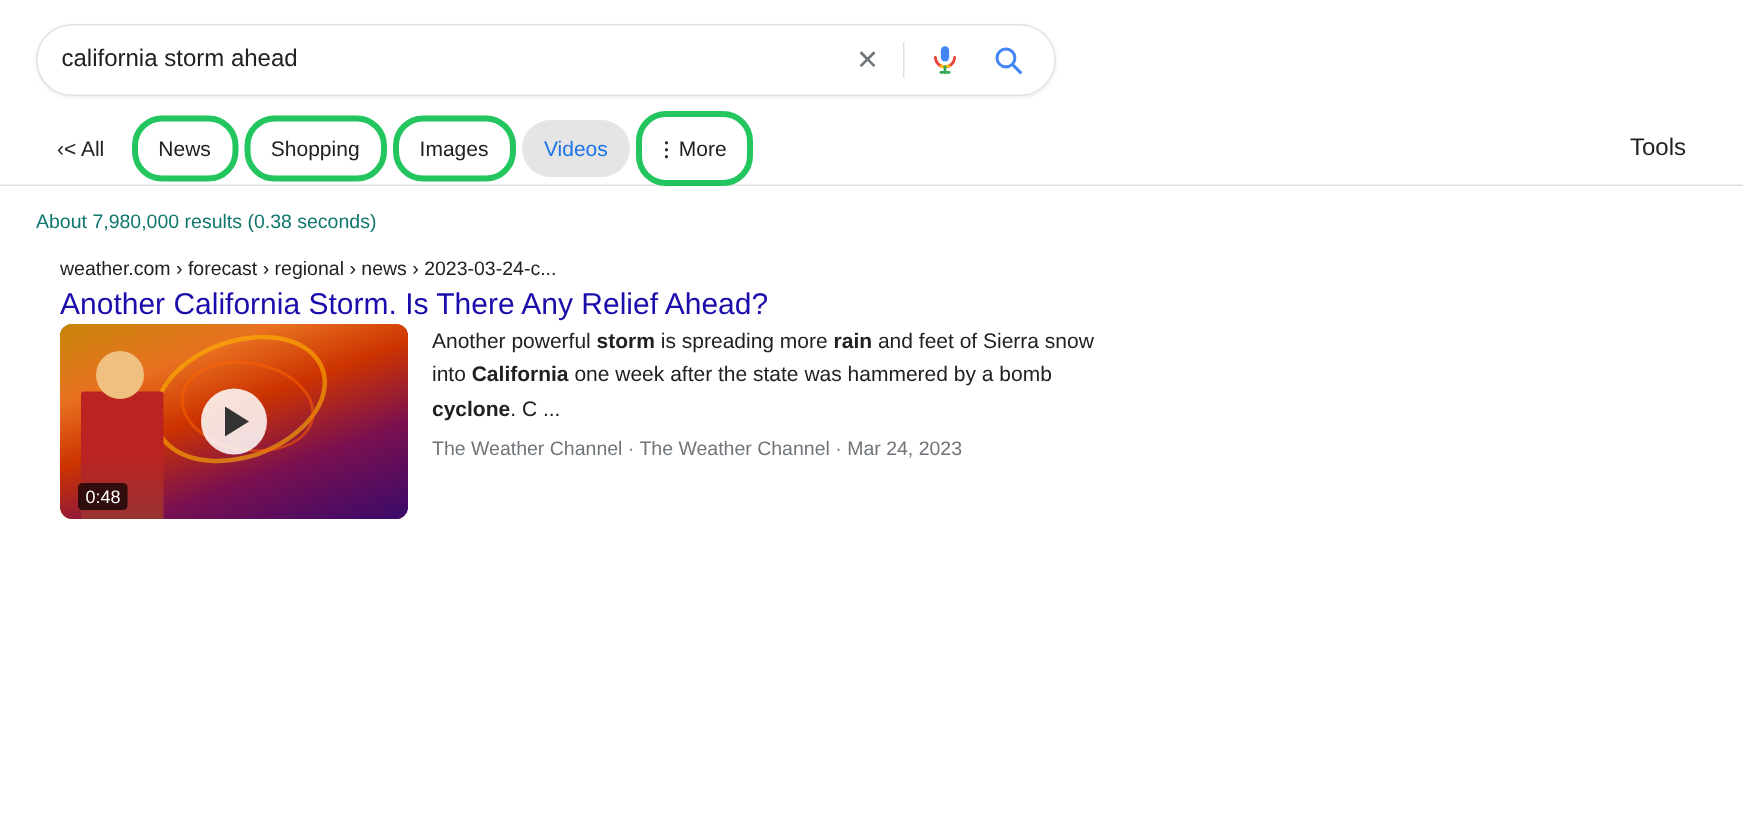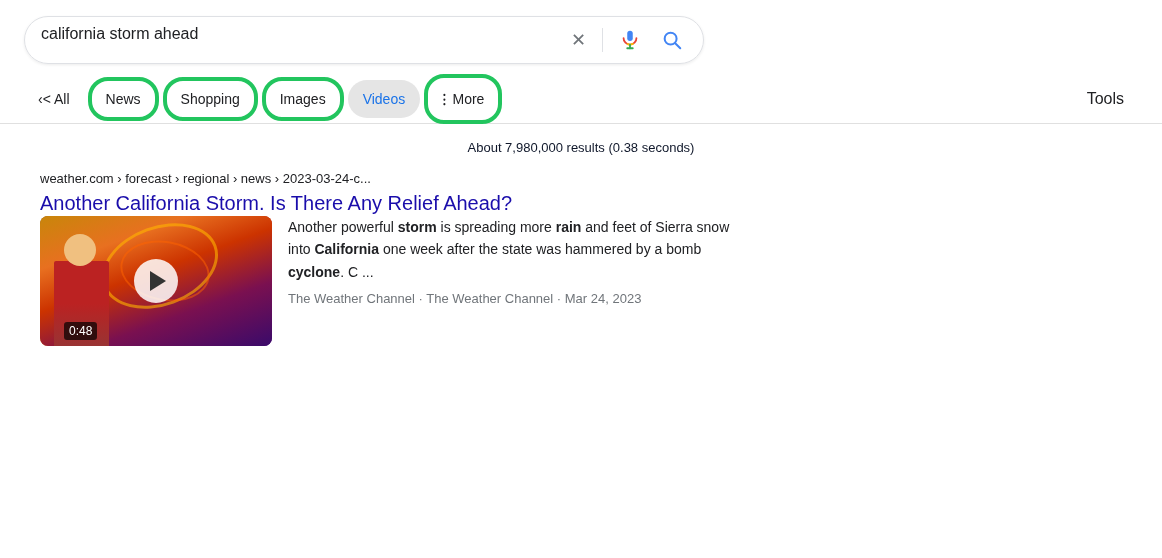--- a/index.html
+++ b/index.html
@@ -12,20 +12,21 @@
 
     .header {
       padding: 16px 24px 0 24px;
       display: flex;
       align-items: center;
       gap: 12px;
     }
 
     .search-bar {
       display: flex;
+      align-items: center;
       border: 1px solid #dfe1e5;
       border-radius: 24px;
       padding: 8px 16px;
       width: 680px;
       box-shadow: 0 1px 3px rgba(0,0,0,0.08);
       gap: 10px;
     }
 
     .search-input-text {
       flex: 1;
@@ -119,22 +120,21 @@
       cursor: pointer;
       font-size: 16px;
       color: #202124;
       border: none;
       background: none;
     }
 
     .results-info {
       padding: 16px 24px 8px 24px;
       font-size: 13px;
-      color: #0f172a;
-      text-align: center;
+      color: #0f766e;
     }
 
     .result-card {
       padding: 8px 24px 16px 40px;
       max-width: 760px;
     }
 
     .result-breadcrumb {
       font-size: 13px;
       color: #202124;
@@ -190,21 +190,21 @@
       content: '';
       border-left: 16px solid #333;
       border-top: 10px solid transparent;
       border-bottom: 10px solid transparent;
       margin-left: 4px;
     }
 
     .video-duration {
       position: absolute;
       bottom: 6px;
-      left: 24px;
+      left: 12px;
       background: rgba(0,0,0,0.7);
       color: #fff;
       font-size: 12px;
       padding: 2px 5px;
       border-radius: 3px;
     }
 
     .result-snippet {
       flex: 1;
     }

